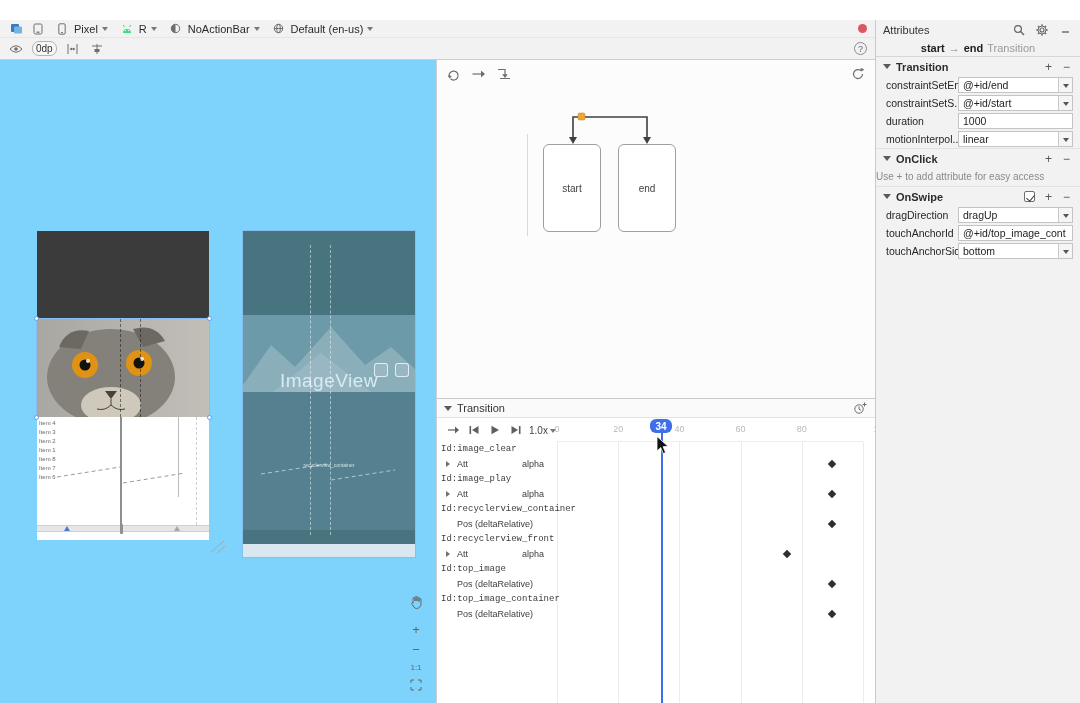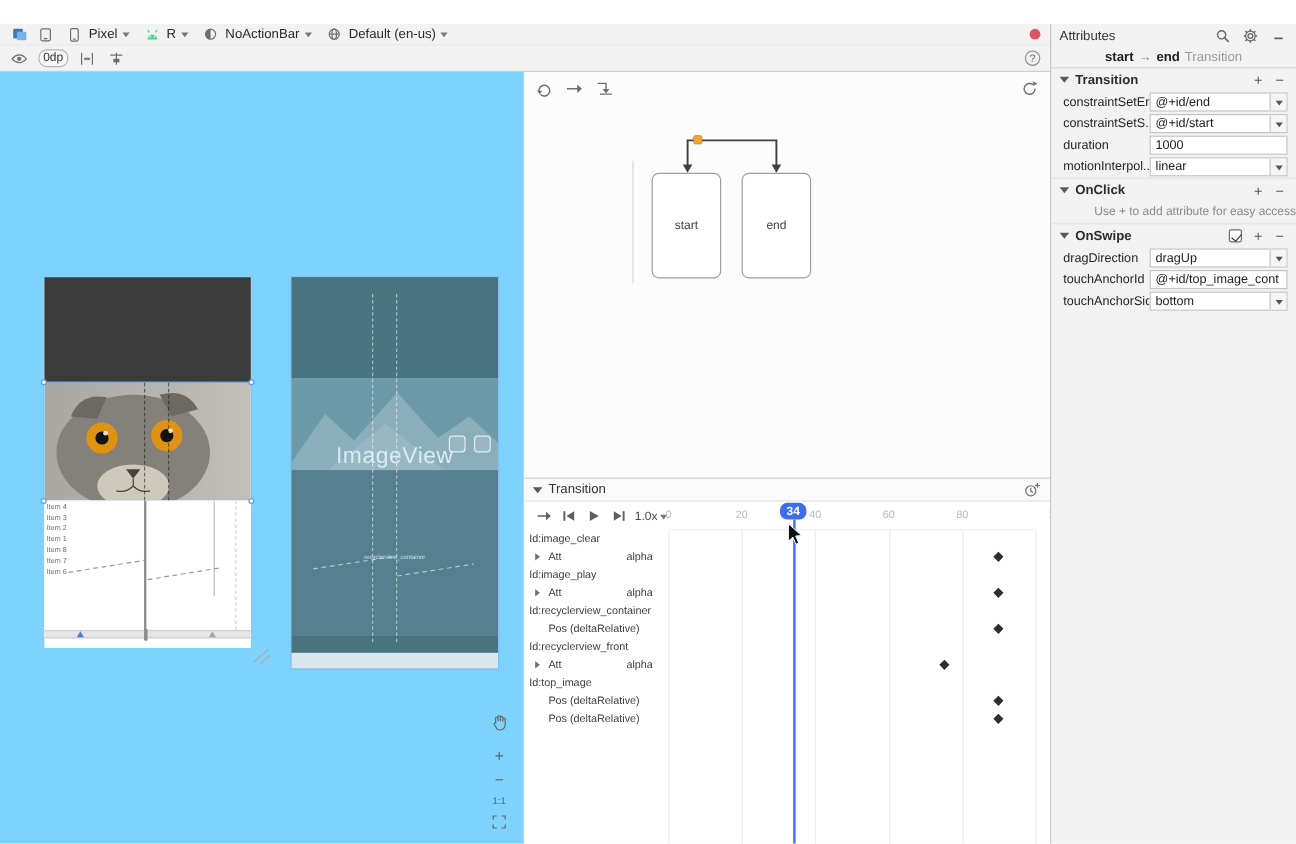--- a/index.html
+++ b/index.html
@@ -84,21 +84,21 @@
   .sec-tri{width:0;height:0;border-left:4px solid transparent;border-right:4px solid transparent;border-top:5px solid #5a5a5a;display:inline-block;}
   .tl-body{position:absolute;left:0;top:19px;right:0;bottom:0;overflow:hidden;}
   .tl-controls{position:absolute;left:0;top:0;width:120px;height:24px;display:flex;align-items:center;gap:5px;padding-left:8px;}
   .t-speed{font-size:10px;color:#444;display:inline-flex;align-items:center;gap:2px;}
   .tl-ruler{position:absolute;left:120px;top:0;width:306px;height:24px;border-bottom:1px solid #efefef;}
   .tick{position:absolute;top:6px;transform:translateX(-50%);font-size:9px;color:#b9b9b9;}
   .tl-grid{position:absolute;left:0;top:24px;right:0;bottom:0;}
   .gridline{position:absolute;top:0;bottom:0;width:1px;background:#ececec;}
   .tl-rows{position:absolute;left:0;top:24px;right:0;}
   .tl-row{position:relative;height:15px;font-size:9px;color:#3d3d3d;}
-  .tl-idlab{position:absolute;left:4px;top:2px;white-space:nowrap;}
+  .tl-idlab{position:absolute;left:4px;top:2px;white-space:nowrap;font-family:Liberation Mono, monospace;}
   .tl-lab{position:absolute;left:20px;top:2px;white-space:nowrap;}
   .tl-val{position:absolute;left:85px;top:2px;}
   .tl-tri{position:absolute;left:9px;top:4px;width:0;height:0;border-left:4px solid #707070;border-top:3px solid transparent;border-bottom:3px solid transparent;}
   .kf{position:absolute;top:4px;width:6px;height:6px;background:var(--keyframe,#2f2f2f);transform:rotate(45deg);}
   .ph-line{position:absolute;top:15px;bottom:0;width:2px;background:var(--accent-blue,#3e6fe8);z-index:5;}
   .ph-tag{position:absolute;top:1px;width:22px;height:14px;background:var(--accent-blue,#3e6fe8);color:#fff;font-size:10px;font-weight:bold;border-radius:3px;display:flex;align-items:center;justify-content:center;z-index:6;}
   .mouse-cursor{position:absolute;left:219px;top:18px;z-index:9;}
 
   
   .attrs{position:absolute;left:875px;top:0;width:205px;height:690px;background:#f2f2f2;border-left:1px solid #c9c9c9;}
@@ -112,21 +112,21 @@
   .section-header{height:19px;display:flex;align-items:center;gap:5px;padding:0 7px;font-size:11px;font-weight:bold;color:#2c2c2c;}
   .hbtn{width:13px;text-align:center;color:#555;font-size:12px;font-weight:normal;display:inline-block;}
   .checkbox{width:11px;height:11px;border:1px solid #6f6f6f;border-radius:2px;background:#fff;position:relative;display:inline-block;margin-right:2px;}
   .checkbox::after{content:"";position:absolute;left:2.5px;top:0.5px;width:4px;height:7px;border-right:1.6px solid #3c3c3c;border-bottom:1.6px solid #3c3c3c;transform:rotate(40deg);}
   .attr-row{height:18px;position:relative;}
   .attr-label{position:absolute;left:10px;top:3px;font-size:10.5px;color:#262626;white-space:nowrap;}
   .attr-field{position:absolute;left:82px;right:7px;top:1px;height:16px;background:#fff;border:1px solid #c4c4c4;font-size:10.5px;display:flex;align-items:center;padding-left:4px;overflow:hidden;}
   .attr-val{white-space:nowrap;color:#1d1d1d;}
   .dd{position:absolute;right:0;top:0;bottom:0;width:14px;border-left:1px solid #c9c9c9;background:#f5f5f5;}
   .dd::after{content:"";position:absolute;left:3.5px;top:5.5px;border-left:3.5px solid transparent;border-right:3.5px solid transparent;border-top:4px solid #555;}
-  .hint{height:18px;line-height:18px;text-align:right;font-size:10px;color:#8a8a8a;}
+  .hint{height:18px;line-height:18px;text-align:left;font-size:10px;color:#8a8a8a;}
 
   .statusbar{position:absolute;left:0;top:690px;width:1080px;height:13px;background:#f2f2f2;border-top:1px solid #cfcfcf;}
 </style>
 </head>
 <body>
 
 <div class="app">
 
   <div class="left-region">
 
@@ -463,20 +463,23 @@
                 <i class="kf" style="left: 346.5px;"></i>
               </div>
               <div class="tl-row">
                 <span class="tl-idlab">Id:top_image</span>
               </div>
               <div class="tl-row">
                 <span class="tl-lab">Pos (deltaRelative)</span>
                 <i class="kf" style="left: 392.4px;"></i>
               </div>
               <div class="tl-row">
+                <span class="tl-idlab">Id:top_image_container</span>
+              </div>
+              <div class="tl-row">
                 <span class="tl-lab">Pos (deltaRelative)</span>
                 <i class="kf" style="left: 392.4px;"></i>
               </div>
             </div>
           <i class="ph-line" style="left: 224.04px;"></i>
           <span class="ph-tag" style="left: 213.04px; border-radius: 6px;">34</span>
           <svg class="mouse-cursor" width="14" height="20" viewBox="0 0 14 20">
             <path d="M1,0.5 L1,15 L4.8,11.6 L7.2,17.6 L9.6,16.5 L7.1,10.7 L12,10.3 Z" fill="#111" stroke="#fff" stroke-width="0.8"></path>
           </svg>
         </div>

